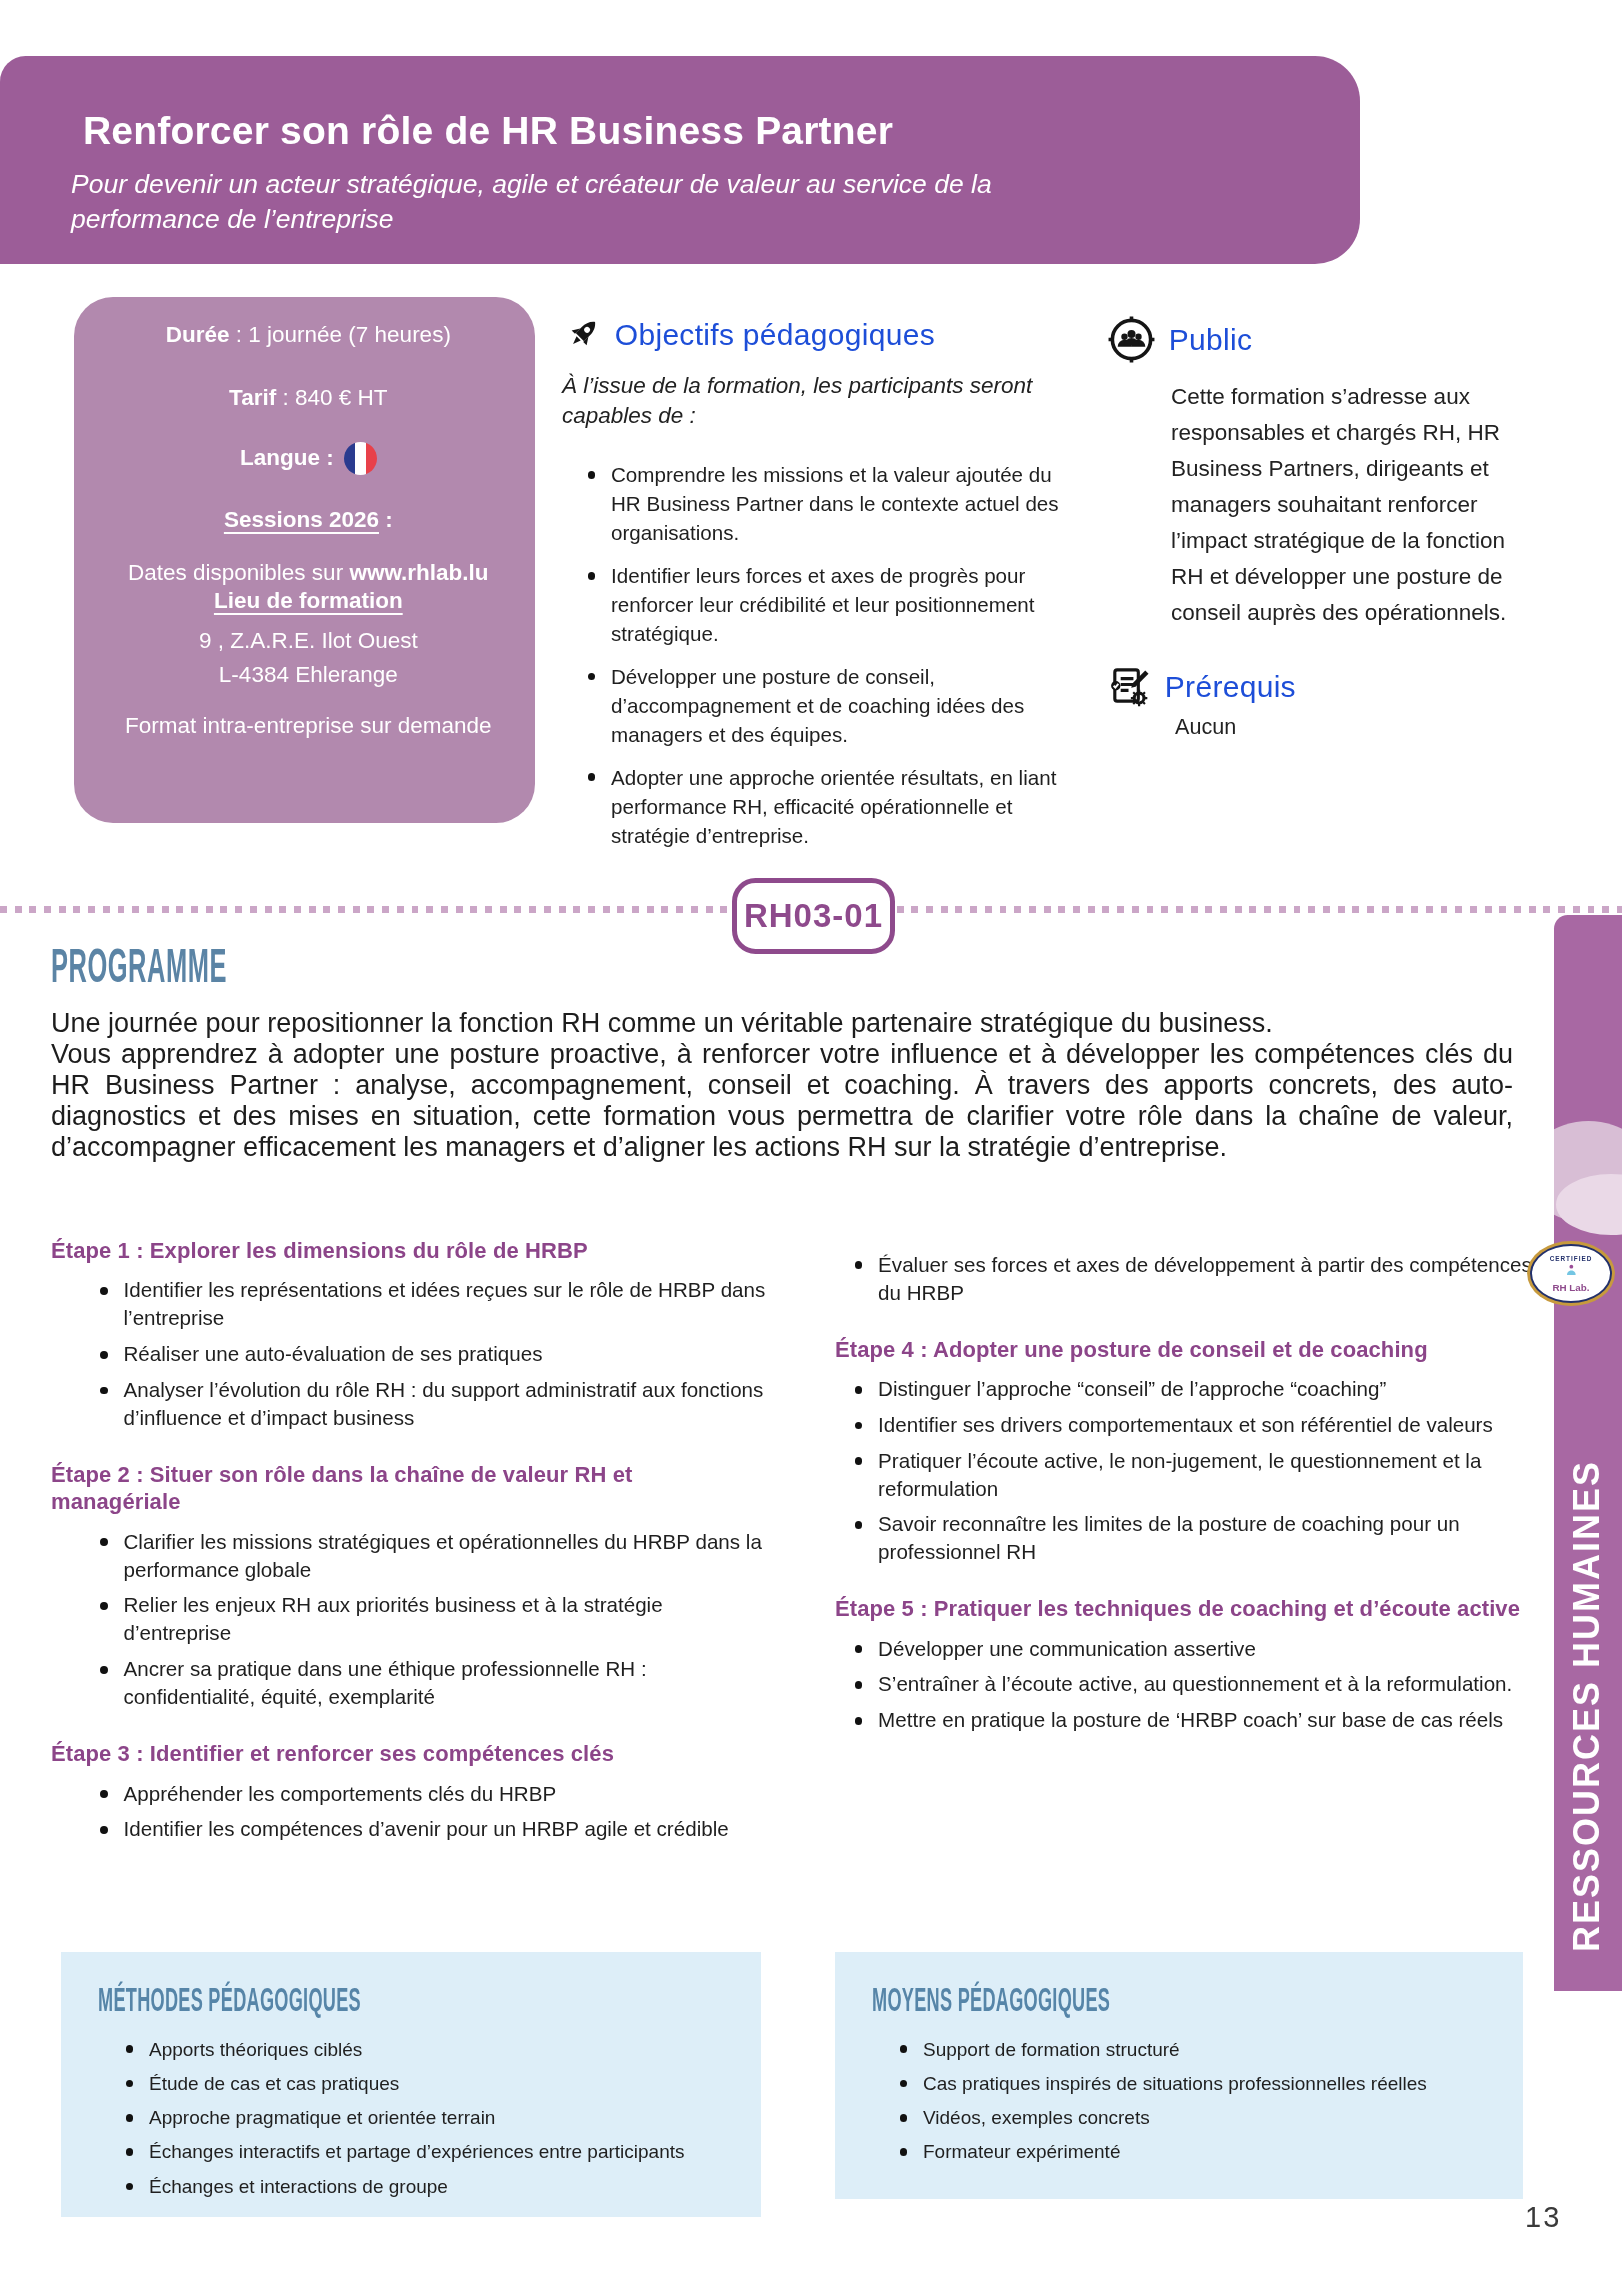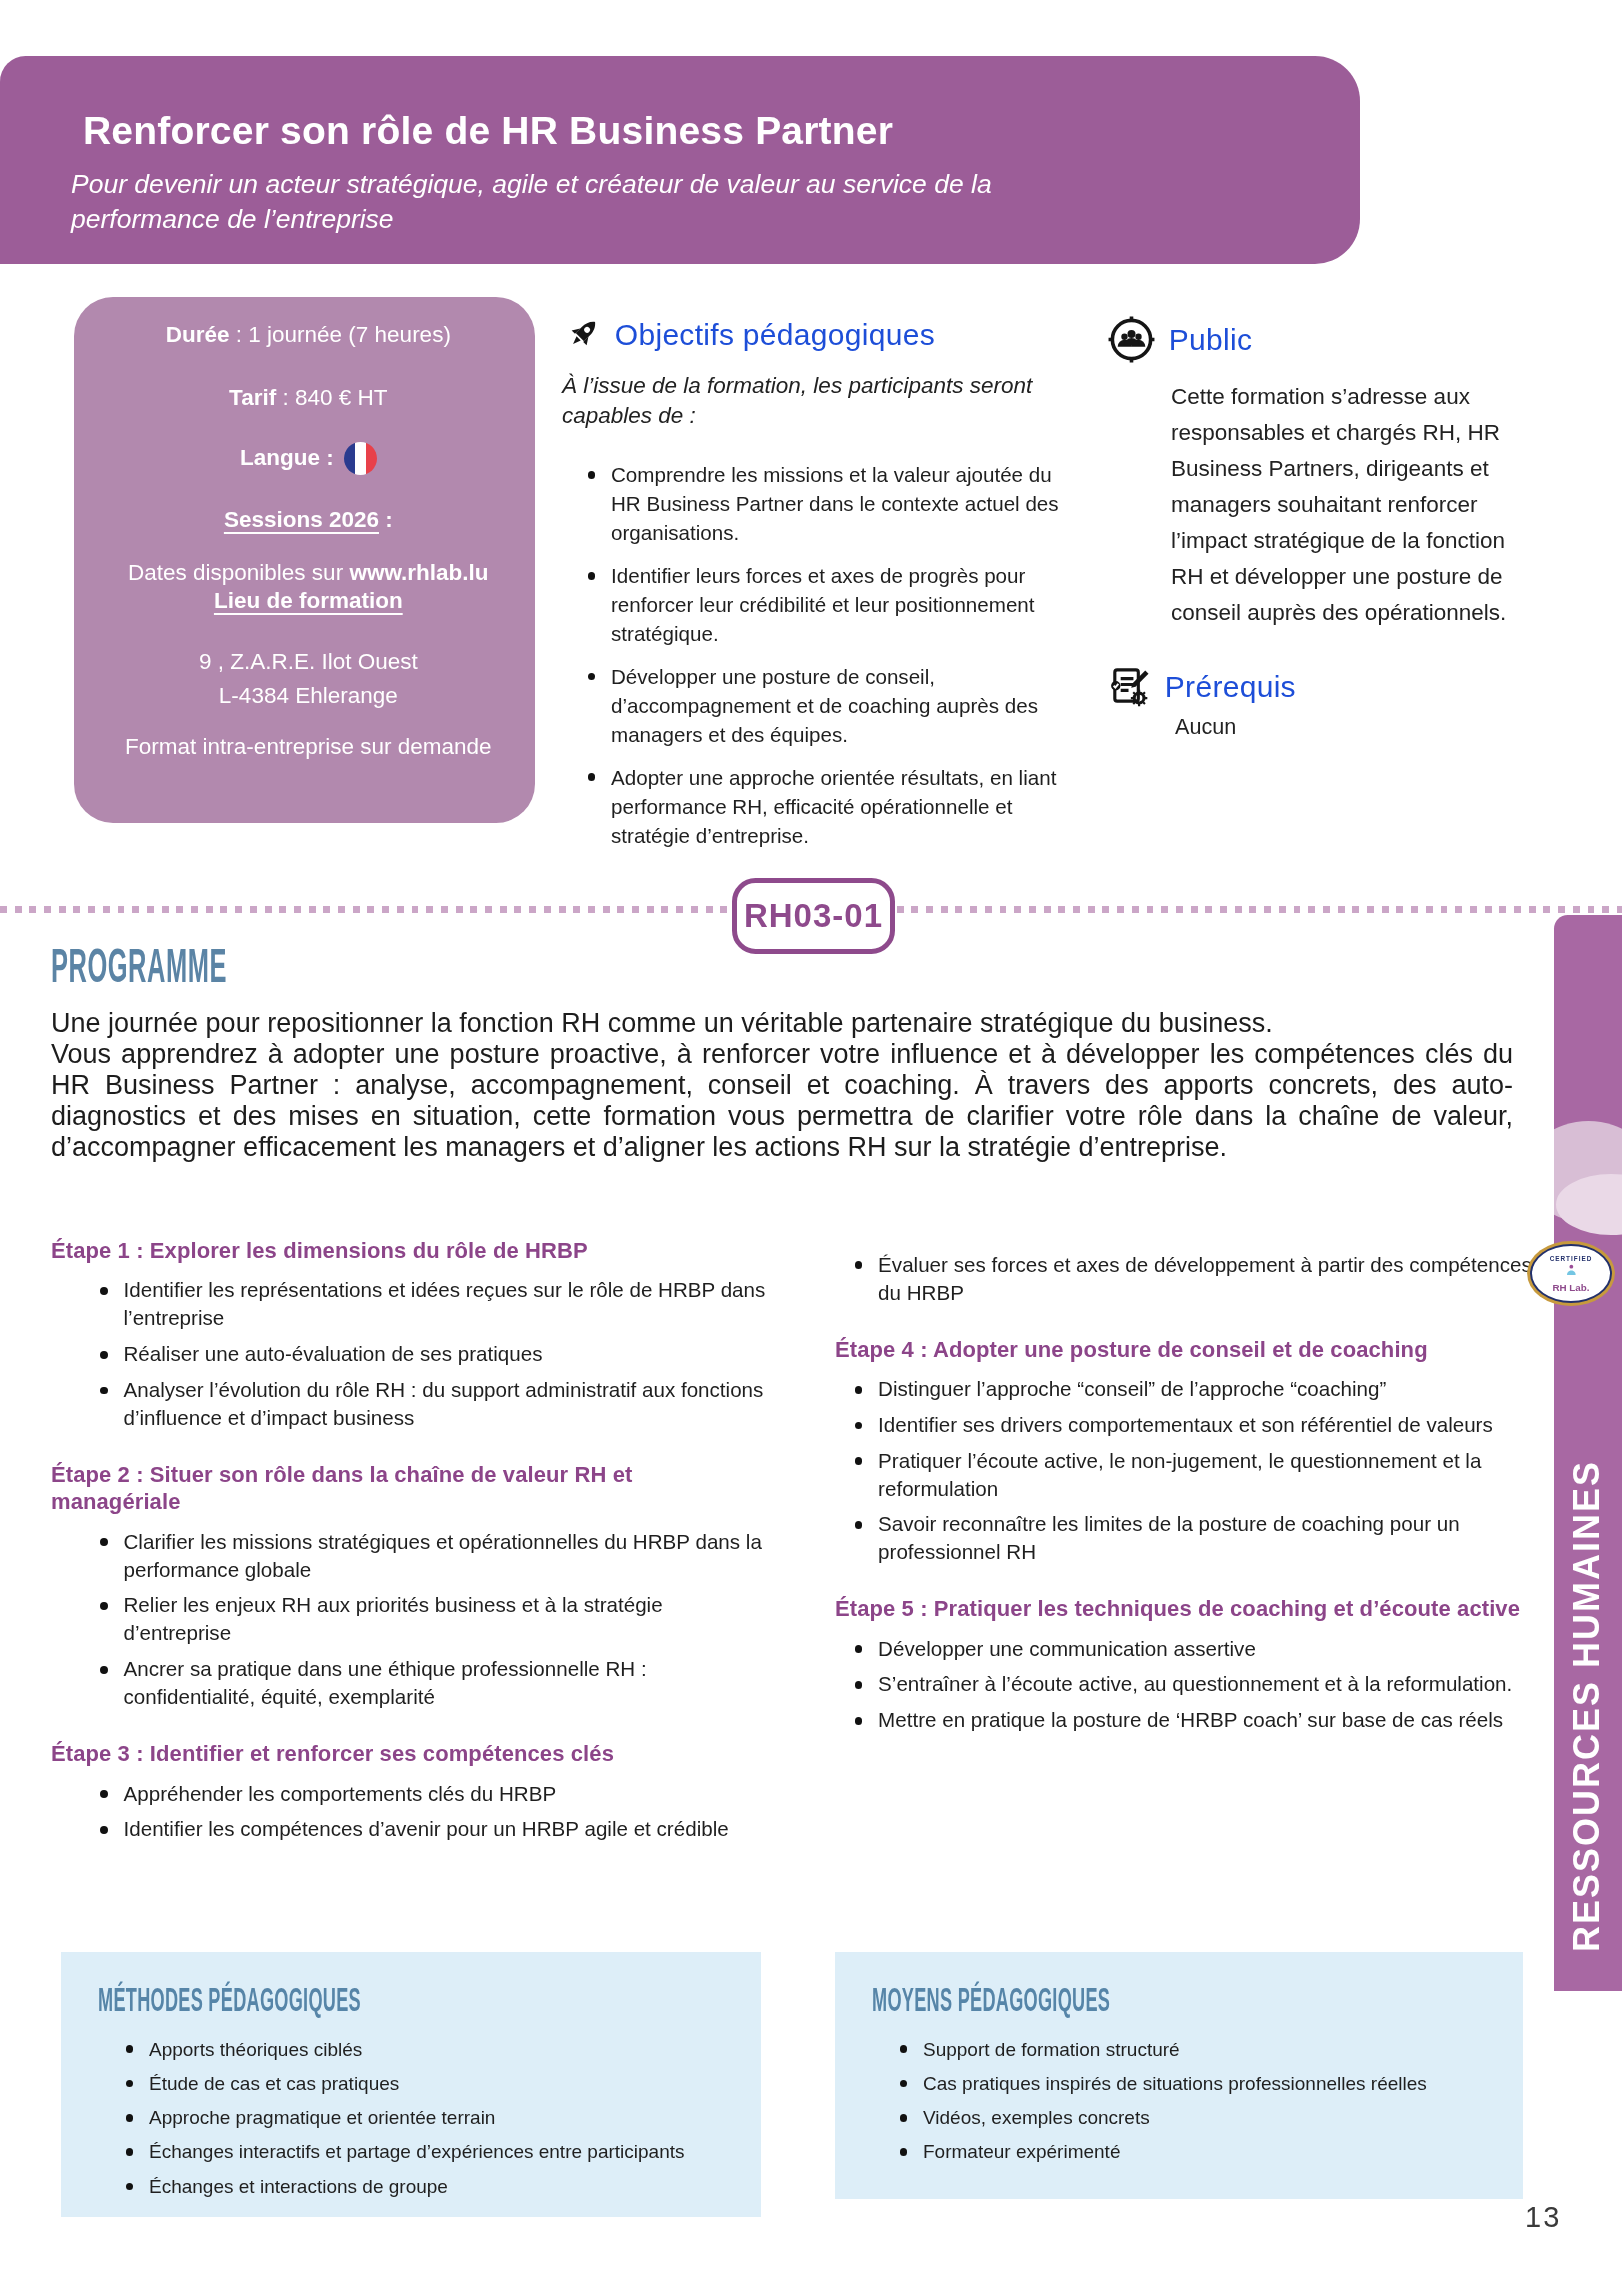--- a/index.html
+++ b/index.html
@@ -105,21 +105,21 @@
     <h1>Renforcer son rôle de HR Business Partner</h1>
     <p class="subtitle">Pour devenir un acteur stratégique, agile et créateur de valeur au service de la performance de l’entreprise</p>
   </header>
 
   <aside class="info-box">
     <p style="margin-bottom:36px"><span class="b">Durée</span><span> : 1 journée (7 heures)</span></p>
     <p style="margin-bottom:31px"><span class="b">Tarif</span><span> : 840 € HT</span></p>
     <p style="margin-bottom:31px"><span class="b">Langue :</span><span class="flag"><i class="fb"></i><i class="fw"></i><i class="fr"></i></span></p>
     <p style="margin-bottom:25.5px"><span class="b u">Sessions 2026</span><span class="b"> :</span></p>
     <p style="margin-bottom:0"><span>Dates disponibles sur </span><a class="site-link">www.rhlab.lu</a></p>
-    <p style="margin-bottom:34px"><span class="b u">Lieu de formation</span></p>
+    <p style="margin-bottom:13px"><span class="b u">Lieu de formation</span></p>
     <p style="margin-bottom:6.9px">9 , Z.A.R.E. Ilot Ouest</p>
     <p style="margin-bottom:23.5px">L-4384 Ehlerange</p>
     <p>Format intra-entreprise sur demande</p>
   </aside>
 
   <section class="objectives">
     <div class="sec-head">
       <span class="icon">
         <svg viewBox="0 0 24 24" width="41" height="41">
           <g transform="rotate(45 12 12)" fill="#151515">
@@ -130,21 +130,21 @@
           </g>
         </svg>
       </span>
       <h2>Objectifs pédagogiques</h2>
     </div>
     <p class="obj-intro">À l’issue de la formation, les participants seront capables de :</p>
     <ul class="plain">
 
     <li class="bullet">Comprendre les missions et la valeur ajoutée du HR Business Partner dans le contexte actuel des organisations.</li>
         <li class="bullet">Identifier leurs forces et axes de progrès pour renforcer leur crédibilité et leur positionnement stratégique.</li>
-        <li class="bullet">Développer une posture de conseil, d’accompagnement et de coaching auprès des managers et des équipes.</li>
+        <li class="bullet">Développer une posture de conseil, d’accompagnement et de coaching idées des managers et des équipes.</li>
         <li class="bullet">Adopter une approche orientée résultats, en liant performance RH, efficacité opérationnelle et stratégie d’entreprise.</li>
       </ul>
   </section>
 
   <section class="audience">
     <div class="sec-head">
       <span class="icon">
         <svg viewBox="0 0 24 24" width="51" height="51" fill="none" stroke="#151515">
           <circle cx="12" cy="12" r="9" stroke-width="1.7"></circle>
           <path d="M12 1.2v2.4M12 20.4v2.4M1.2 12h2.4M20.4 12h2.4" stroke-width="1.7"></path>

